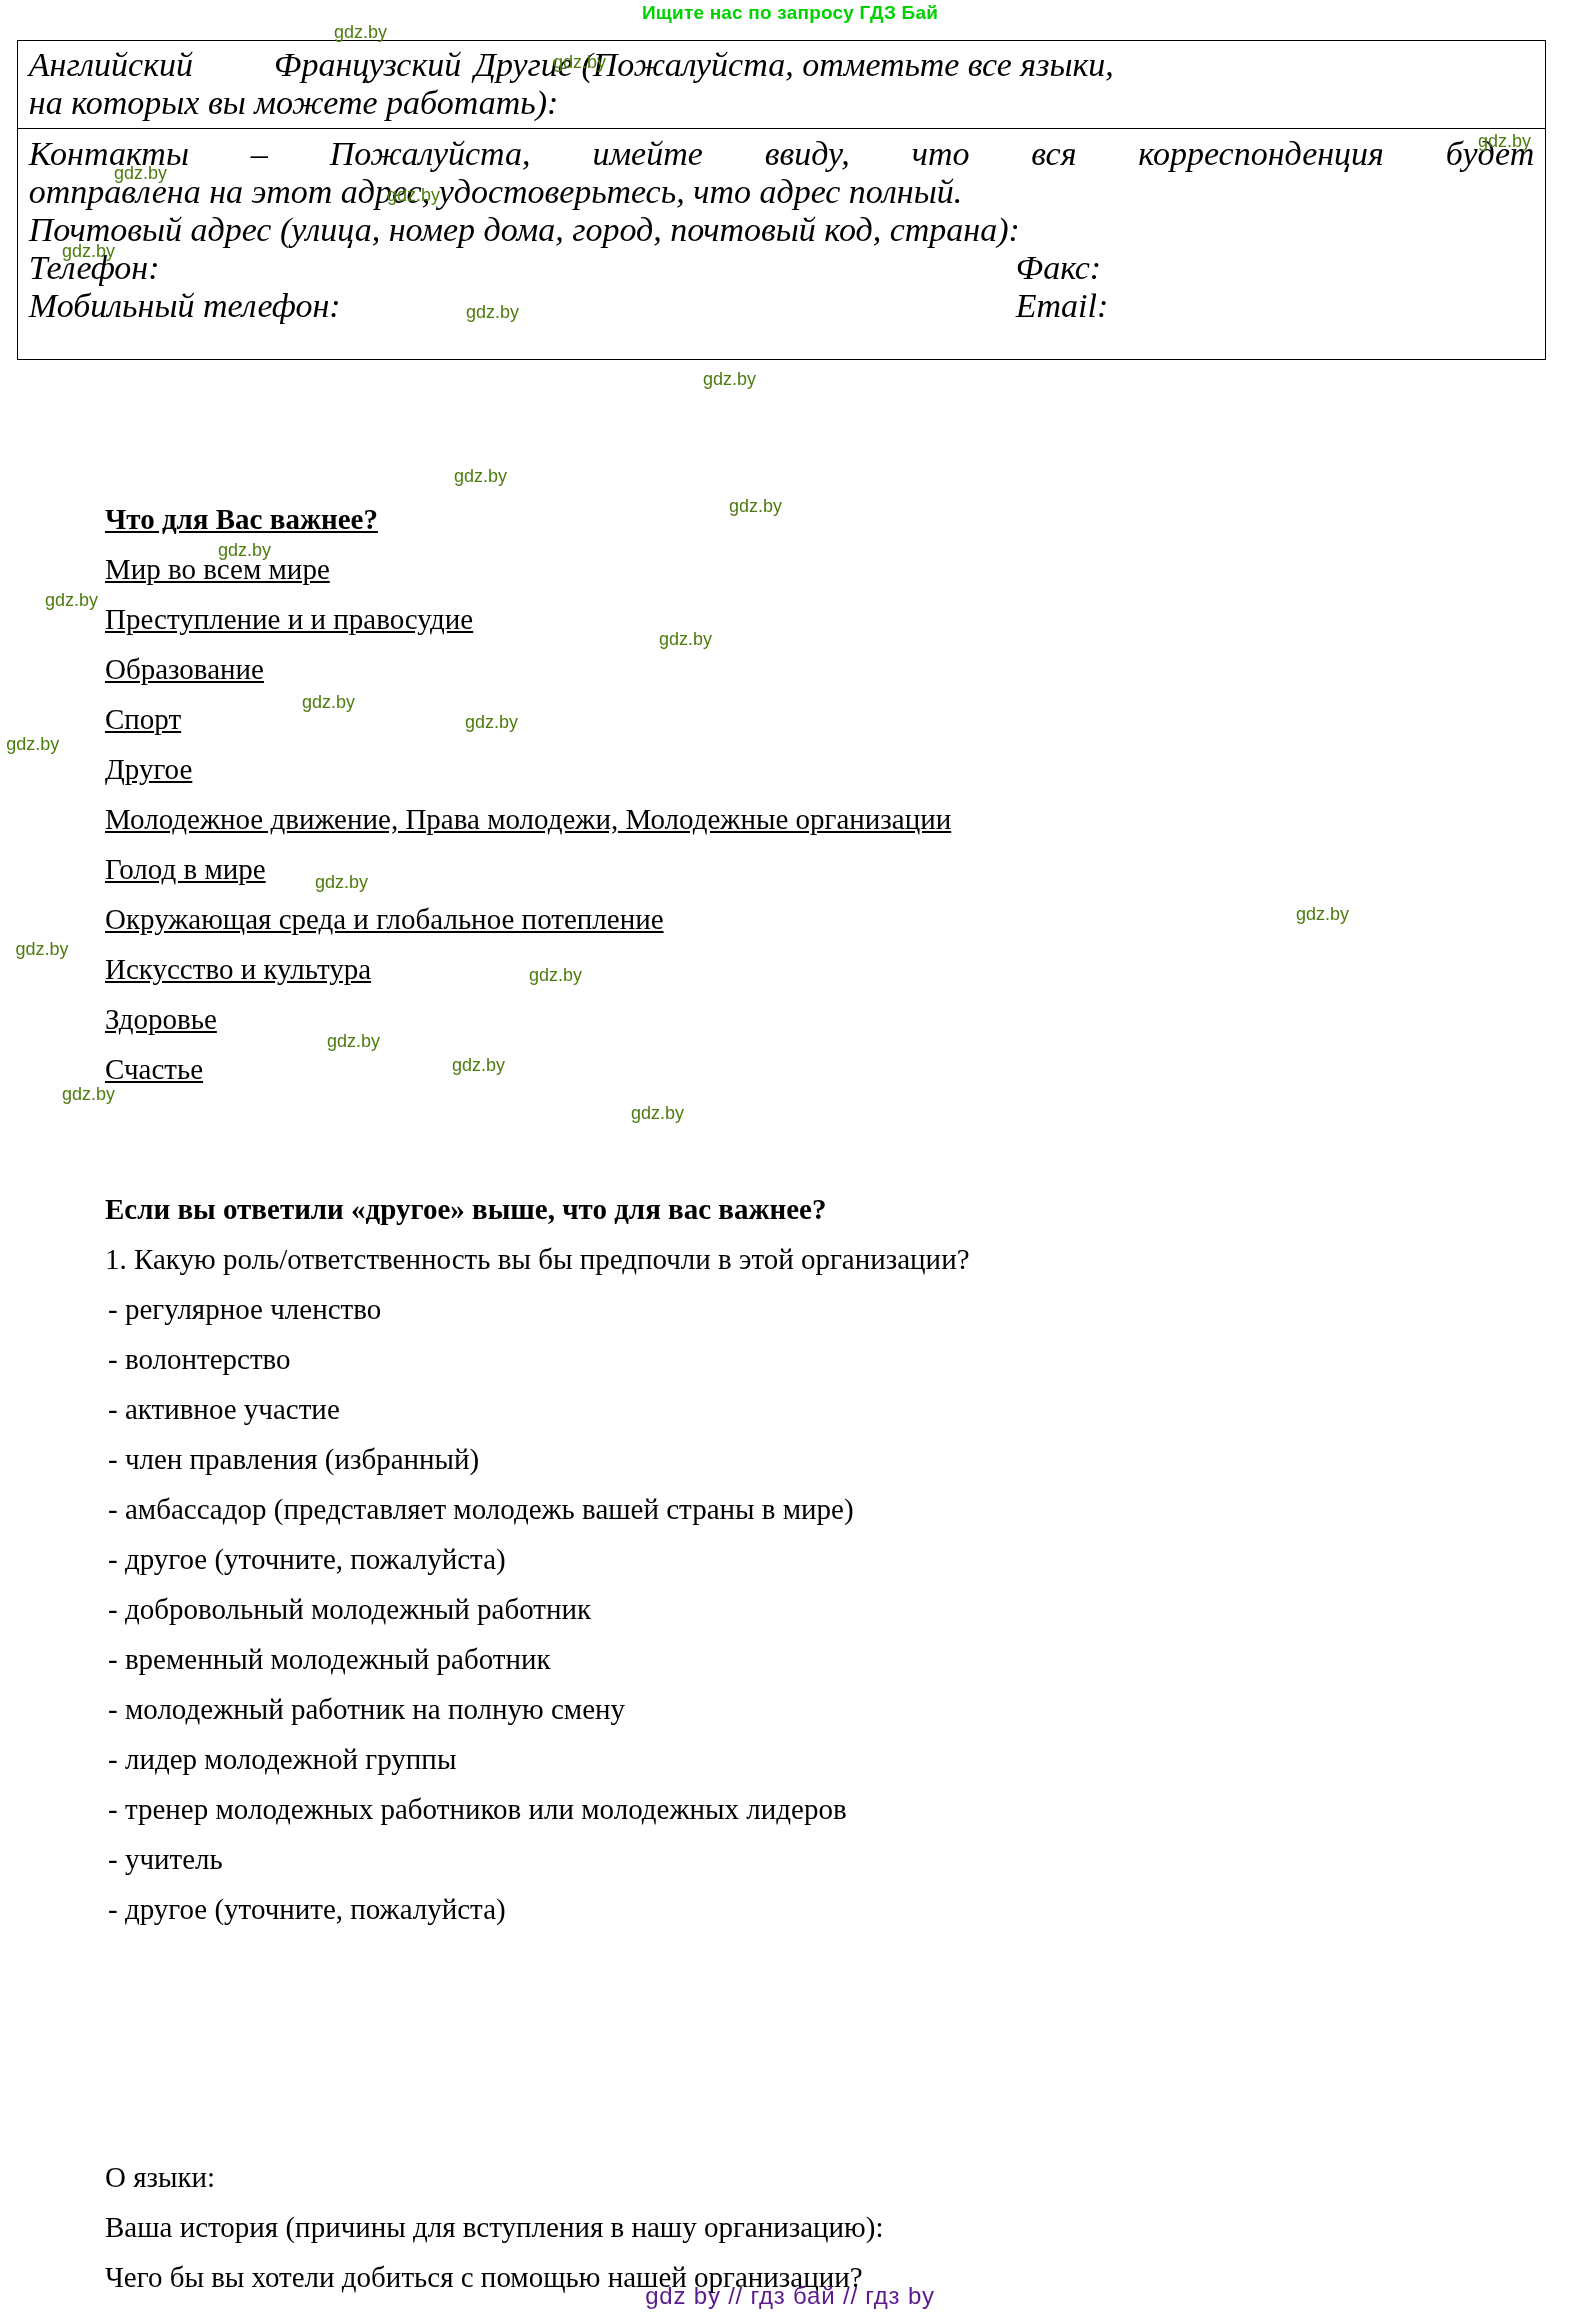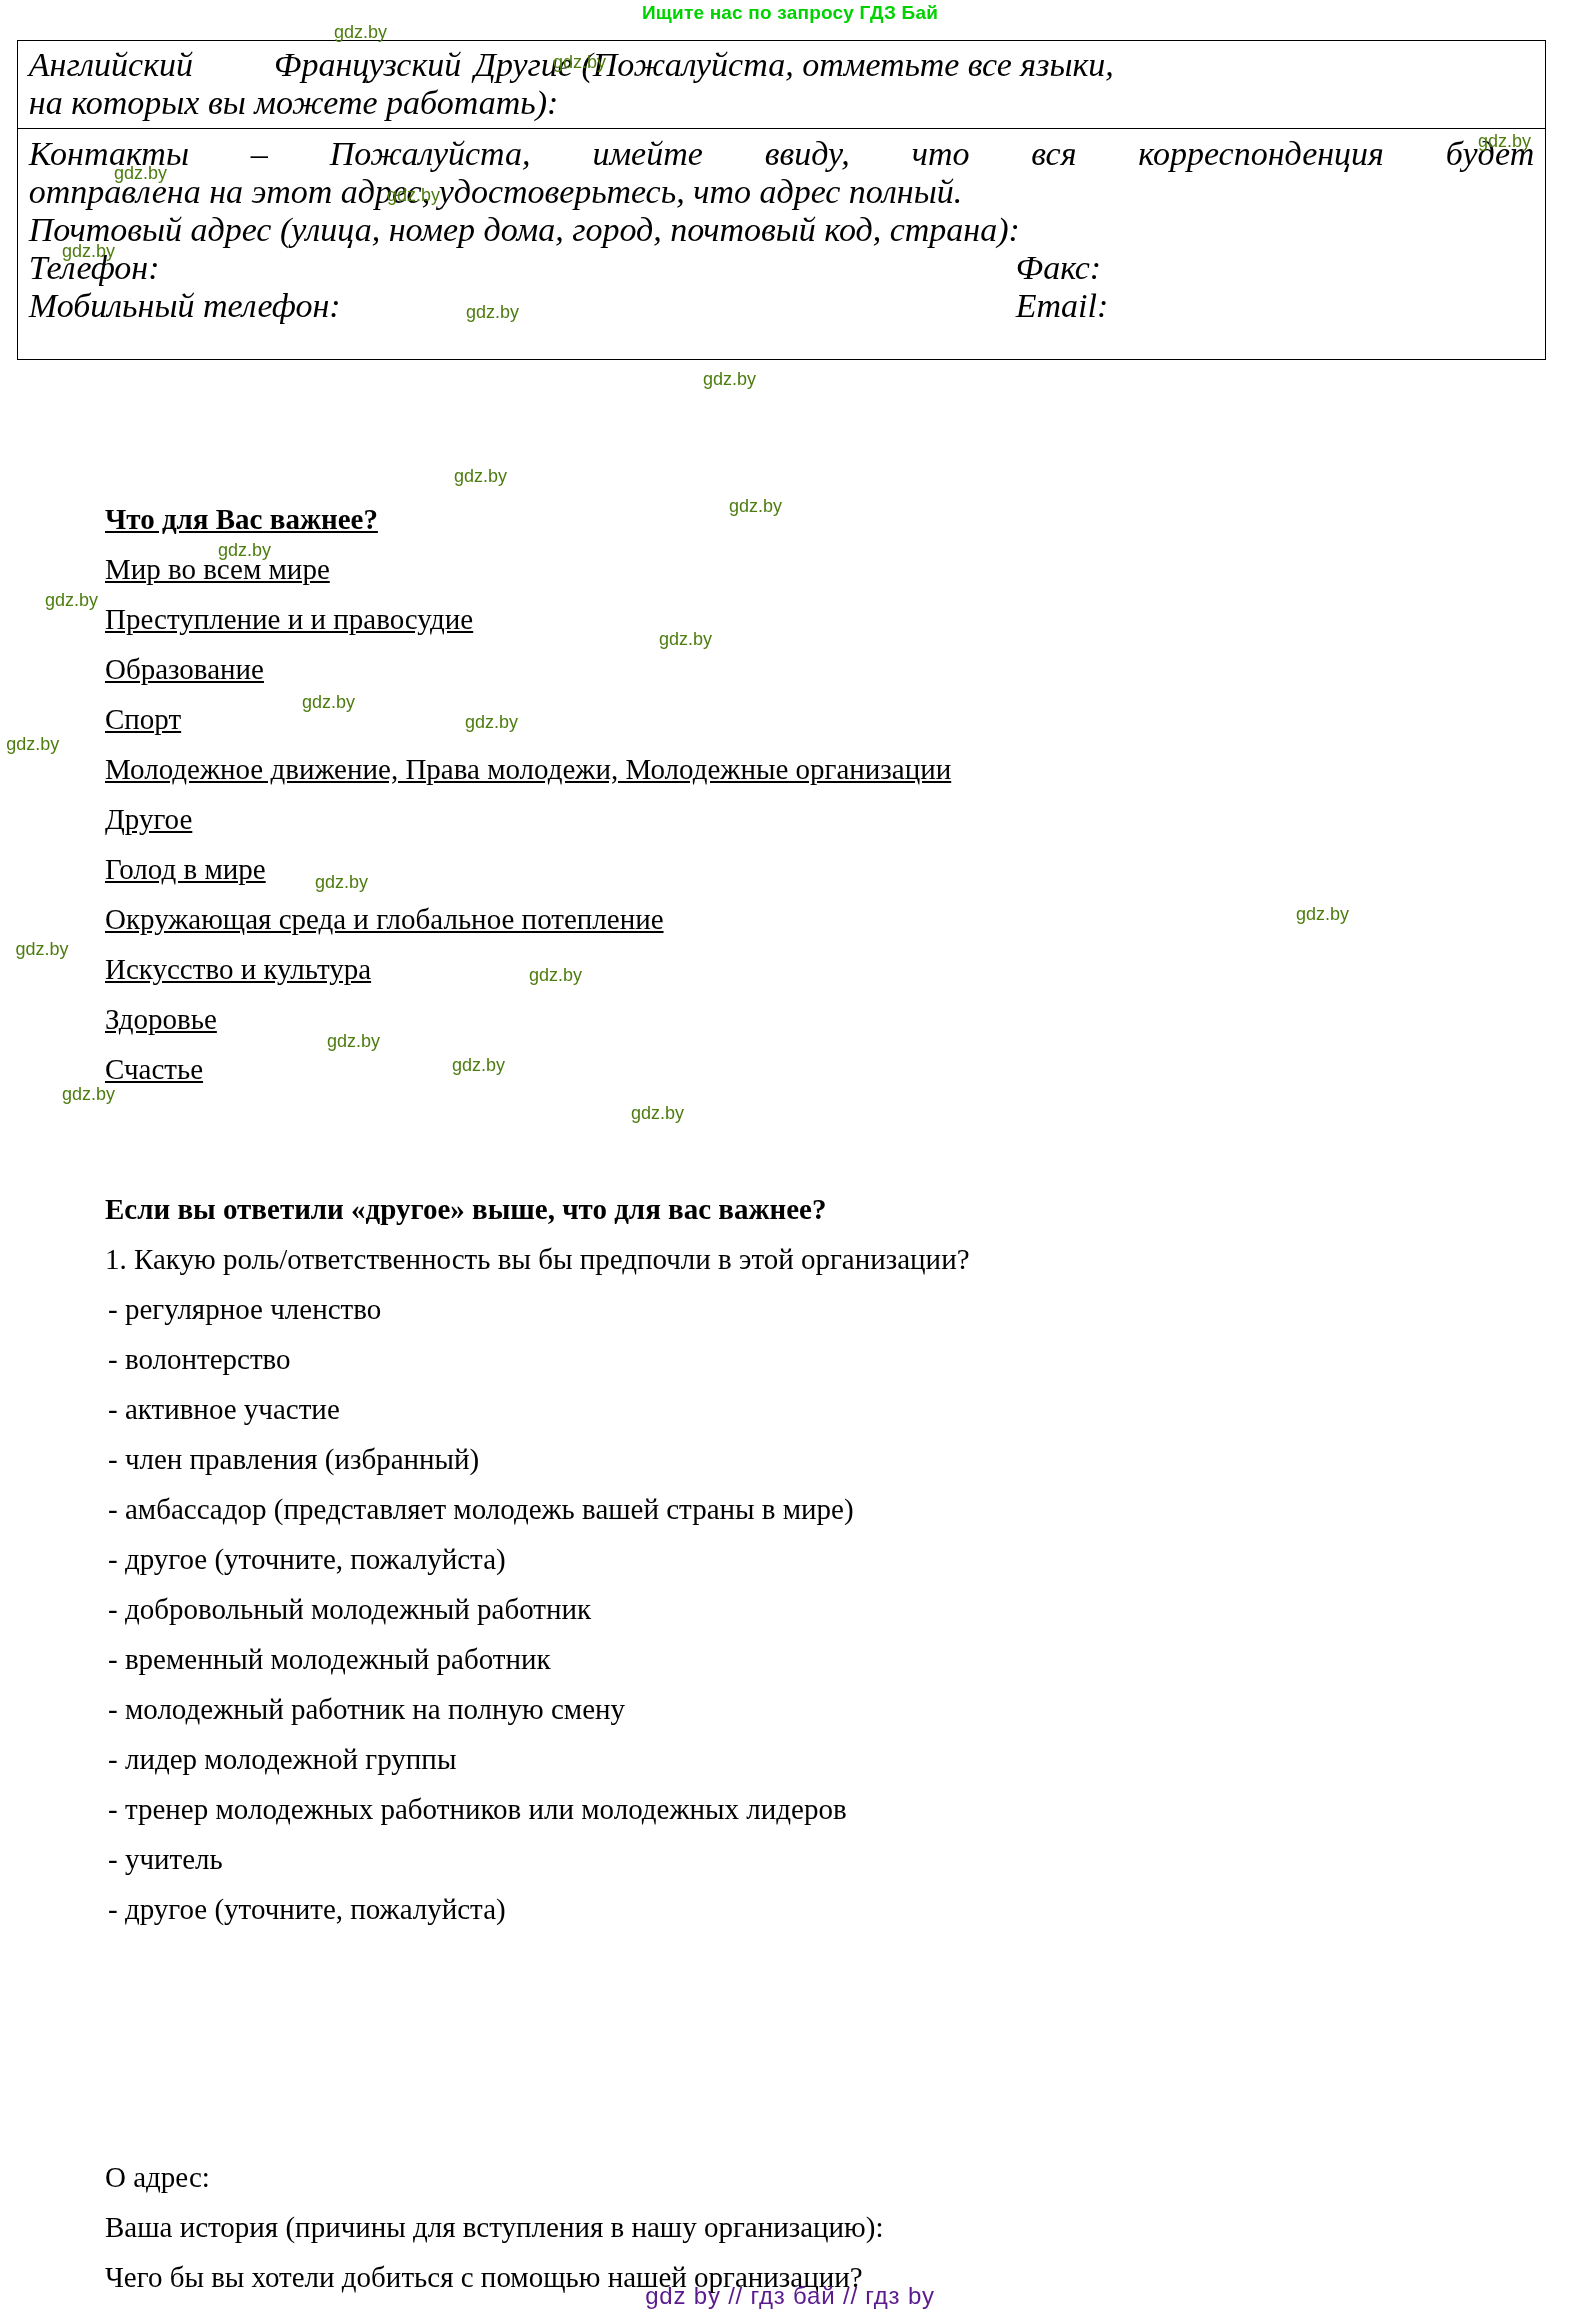--- a/index.html
+++ b/index.html
@@ -162,22 +162,22 @@
     </div>
 
   </div>
 
   <div class="block" style="top:494px;text-decoration:underline;">
     <div class="para bold indent-1">Что для Вас важнее?</div>
     <div class="para indent-1">Мир во всем мире</div>
     <div class="para indent-1">Преступление и и правосудие</div>
     <div class="para indent-1">Образование</div>
     <div class="para indent-1">Спорт</div>
+    <div class="para indent-1">Другое</div>
     <div class="para indent-1">Молодежное движение, Права молодежи, Молодежные организации</div>
-    <div class="para indent-1">Другое</div>
     <div class="para indent-1">Голод в мире</div>
     <div class="para indent-1">Окружающая среда и глобальное потепление</div>
     <div class="para indent-1">Искусство и культура</div>
     <div class="para indent-1">Здоровье</div>
     <div class="para indent-1">Счастье</div>
   </div>
 
   <div class="block" style="top:1184px;">
     <div class="para bold indent-1">Если вы ответили «другое» выше, что для вас важнее?</div>
     <div class="para indent-1">1. Какую роль/ответственность вы бы предпочли в этой организации?</div>
@@ -192,21 +192,21 @@
     <div class="para indent-2">- добровольный молодежный работник</div>
     <div class="para indent-2">- временный молодежный работник</div>
     <div class="para indent-2">- молодежный работник на полную смену</div>
     <div class="para indent-2">- лидер молодежной группы</div>
     <div class="para indent-2">- тренер молодежных работников или молодежных лидеров</div>
     <div class="para indent-2">- учитель</div>
     <div class="para indent-2">- другое (уточните, пожалуйста)</div>
   </div>
 
   <div class="block" style="top:2152px;">
-    <div class="para indent-1">О адрес:</div>
+    <div class="para indent-1">О языки:</div>
     <div class="para indent-1">Ваша история (причины для вступления в нашу организацию):</div>
     <div class="para indent-1">Чего бы вы хотели добиться с помощью нашей организации?</div>
   </div>
 
   <div id="watermark-layer">
       <span class="wm" style="left: 334px; top: 21.6px; font-size: 18px;">gdz.by</span>
       <span class="wm" style="left: 553px; top: 52px; font-size: 18px;">gdz.by</span>
       <span class="wm" style="left: 1478px; top: 131px; font-size: 18px;">gdz.by</span>
       <span class="wm" style="left: 114px; top: 163px; font-size: 18px;">gdz.by</span>
       <span class="wm" style="left: 387px; top: 185px; font-size: 18px;">gdz.by</span>

